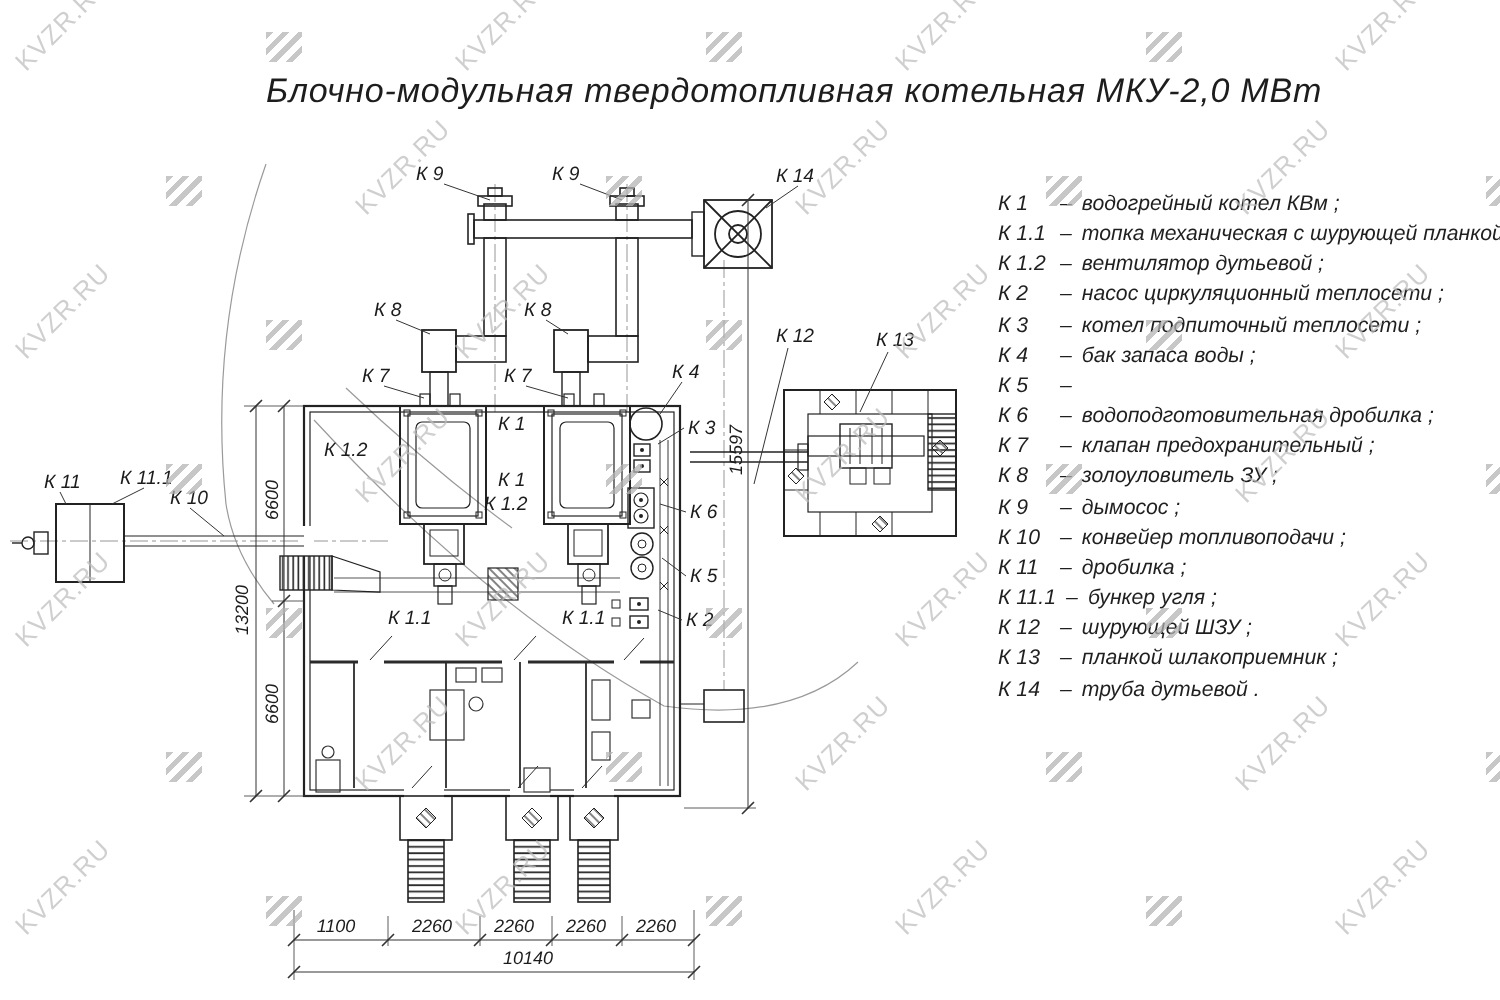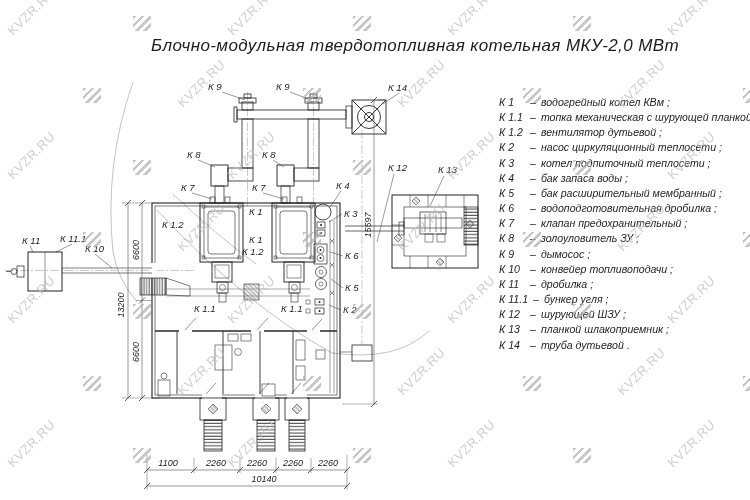--- a/index.html
+++ b/index.html
@@ -5,21 +5,21 @@
   html,body{margin:0;padding:0;background:#fff;}
   #stage{position:relative;width:750px;height:500px;background:#fff;overflow:hidden;
          font-family:"Liberation Sans",sans-serif;}
   
   #wmlayer{position:absolute;inset:0;opacity:.72;pointer-events:none;z-index:3;}
   .wm-text{position:absolute;color:#bdbdbd;font-size:13px;letter-spacing:.5px;
            transform:rotate(-45deg);white-space:nowrap;font-family:"Liberation Sans",sans-serif;}
   .wm-logo{position:absolute;width:18px;height:15px;
            background:repeating-linear-gradient(135deg,#b2b2b2 0 2.6px,transparent 2.6px 5.8px);}
   
-  #title{position:absolute;top:36px;left:95px;width:640px;text-align:center;z-index:2;
+  #title{position:absolute;top:36px;left:77px;width:640px;text-align:center;z-index:2;
          font-style:italic;font-size:17px;color:#1d1d1d;letter-spacing:.4px;white-space:nowrap;}
   
   #legend{position:absolute;left:499px;top:95px;z-index:2;color:#1f1f1f;}
   .lg-row{display:flex;gap:5px;font-style:italic;font-size:10.6px;line-height:15.15px;white-space:nowrap;}
   .lg-key{min-width:26px;}
   
   #draw{position:absolute;left:0;top:0;z-index:1;}
   .plbl{font-style:italic;font-size:9.6px;fill:#1c1c1c;font-family:"Liberation Sans",sans-serif;}
   .dtxt{font-style:italic;font-size:9px;fill:#1c1c1c;text-anchor:middle;font-family:"Liberation Sans",sans-serif;}
 </style>
@@ -58,21 +58,20 @@
           <span class="lg-desc">котел подпиточный теплосети ;</span>
         </div>
         <div class="lg-row">
           <span class="lg-key">К 4</span>
           <span>–</span>
           <span class="lg-desc">бак запаса воды ;</span>
         </div>
         <div class="lg-row">
           <span class="lg-key">К 5</span>
           <span>–</span>
-          <span class="lg-desc">бак расширительный мембранный ;</span>
         </div>
         <div class="lg-row">
           <span class="lg-key">К 6</span>
           <span>–</span>
           <span class="lg-desc">водоподготовительная дробилка ;</span>
         </div>
         <div class="lg-row">
           <span class="lg-key">К 7</span>
           <span>–</span>
           <span class="lg-desc">клапан предохранительный ;</span>

